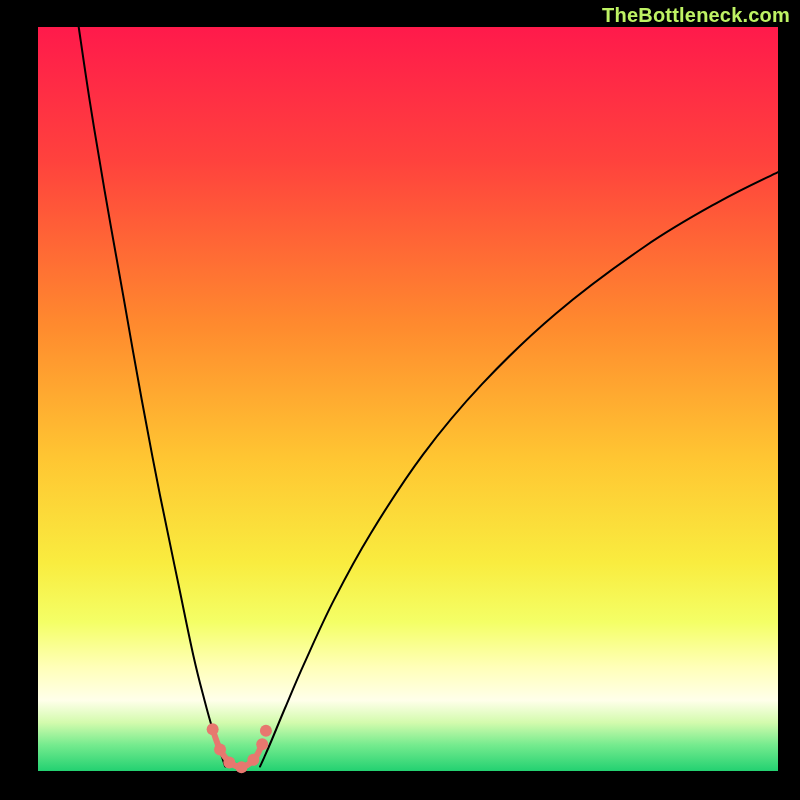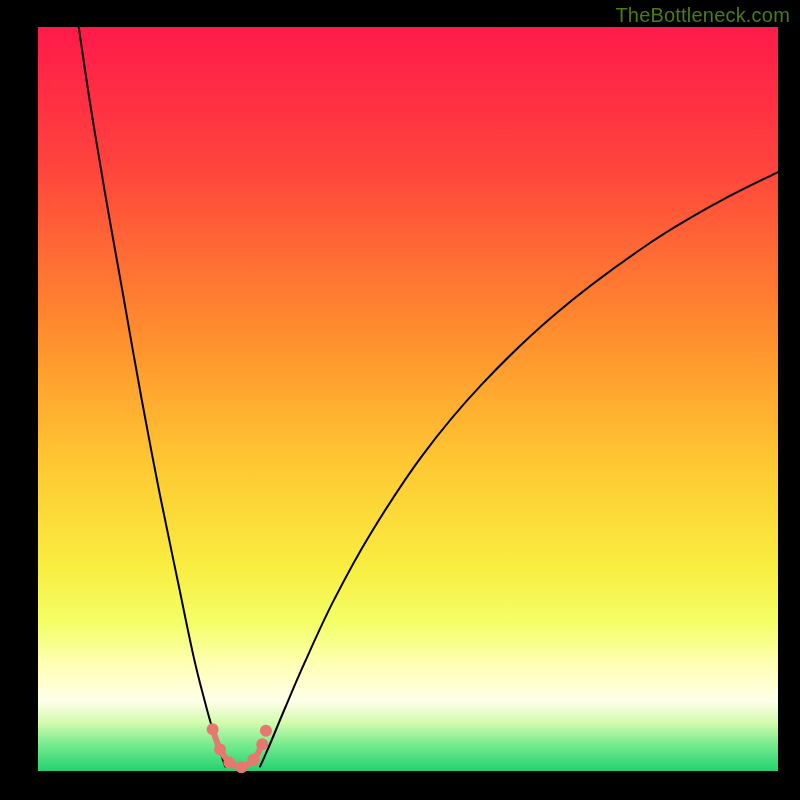--- a/index.html
+++ b/index.html
@@ -14,23 +14,23 @@
   .stage {
     position: relative;
     width: 800px;
     height: 800px;
     background: #000;
   }
   .watermark {
     position: absolute;
     top: 4px;
     right: 10px;
-    color: #4d7c0f;
+    color: #bef264;
     font-size: 20px;
-    font-weight: 400;
+    font-weight: 700;
     letter-spacing: 0.2px;
     z-index: 10;
   }
   svg.plot {
     position: absolute;
     left: 0;
     top: 0;
   }
 </style>
 </head>

